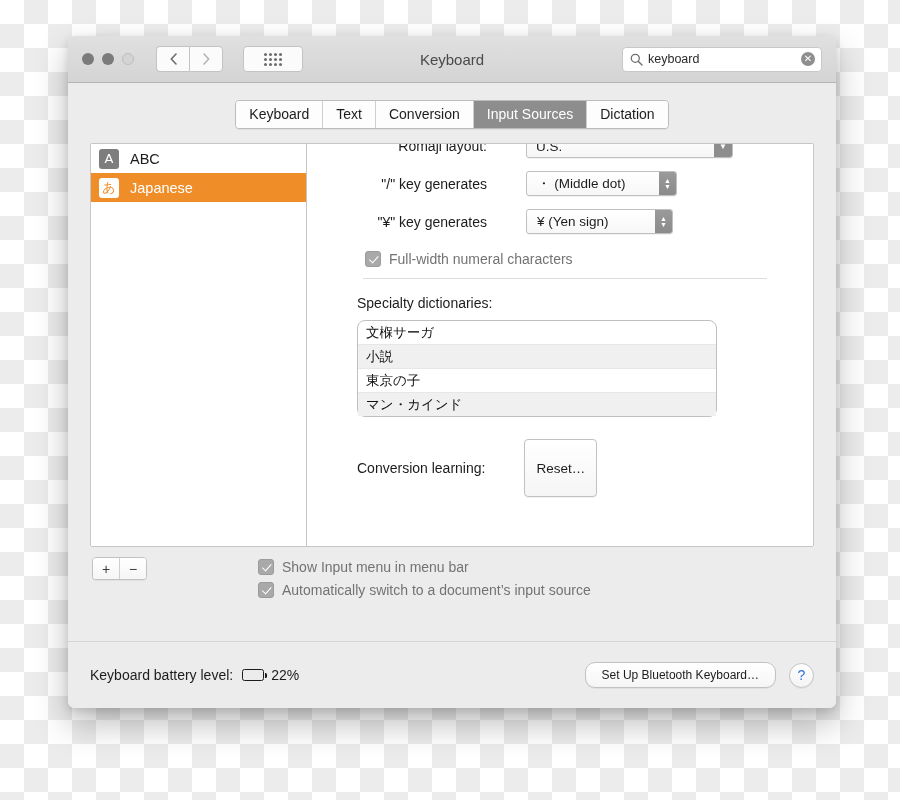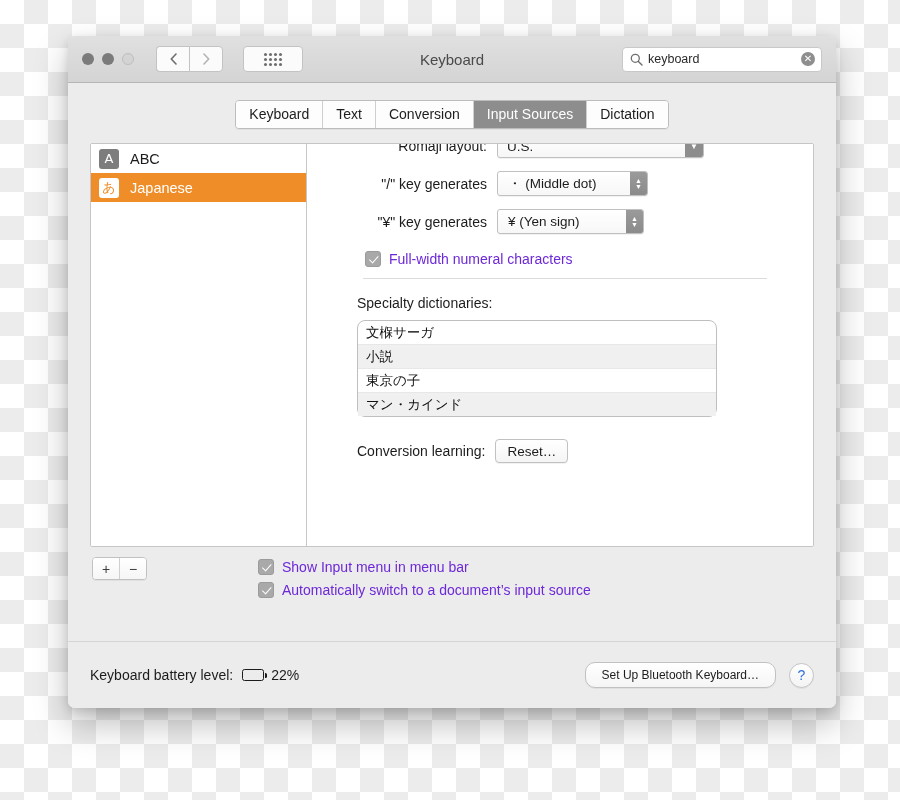--- a/index.html
+++ b/index.html
@@ -235,20 +235,21 @@
     left: 0; right: 0;
     top: -26px;
     padding: 16px 18px 0 48px;
   }
 
   .frow {
     display: flex;
     align-items: center;
     margin-bottom: 13px;
     min-height: 24px;
+    gap: 29px;
   }
   .flabel {
     font-size: 14px;
     color: #1c1c1c;
     text-align: right;
     white-space: nowrap;
   }
   .flabel.w1 { width: 132px; }
 
   
@@ -308,21 +309,21 @@
   }
   .stepper.s-punct .ptext { min-width: 104px; }
   .stepper.s-slash .ptext { min-width: 112px; }
   .stepper.s-yen   .ptext { min-width: 108px; }
 
   
   .cbrow {
     display: flex;
     align-items: center;
     font-size: 14px;
-    color: #6d28d9;
+    color: #737373;
   }
   .checkbox {
     width: 14px; height: 14px;
     border-radius: 3px;
     border: 1px solid #b4b4b4;
     background: linear-gradient(to bottom, #fcfcfc, #f0f0f0);
     flex: 0 0 14px;
     display: flex; align-items: center; justify-content: center;
     margin-right: 8px;
   }
@@ -368,21 +369,21 @@
     border-bottom: 1px solid #e7e7e7;
   }
   .dictrow:last-child { border-bottom: none; }
   .dictrow.alt { background: #f0f0f0; }
 
   .btn {
     display: inline-flex;
     align-items: center;
     justify-content: center;
     height: 22px;
-    padding: 0 11px;
+    padding: 17px 11px;
     border: 1px solid #c1c1c1;
     border-radius: 4px;
     background: linear-gradient(to bottom, #ffffff, #f5f5f5);
     font-size: 13.5px;
     color: #1c1c1c;
     box-shadow: 0 1px 0 rgba(0,0,0,0.05);
     white-space: nowrap;
   }
 
   

